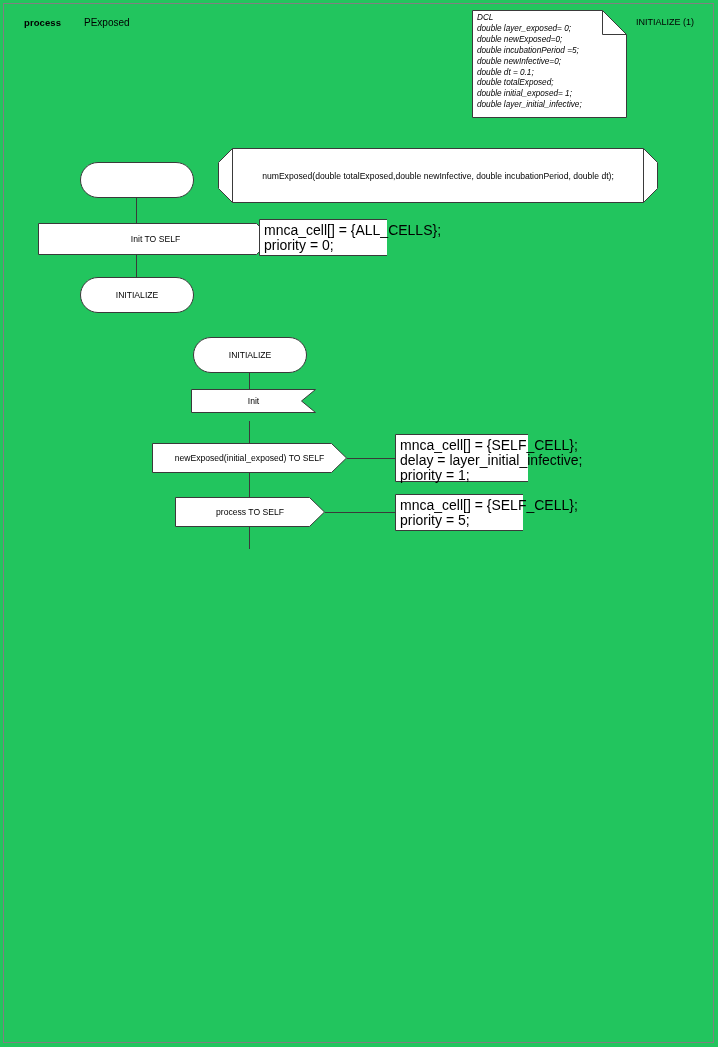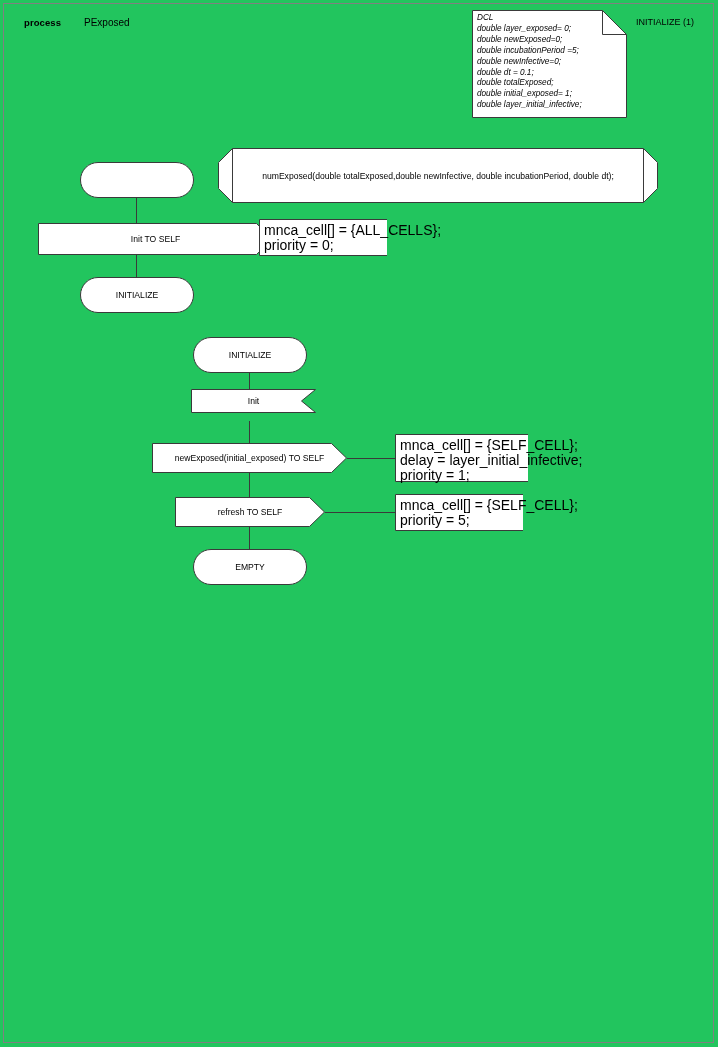--- a/index.html
+++ b/index.html
@@ -235,35 +235,29 @@
 delay = layer_initial_infective;
 priority = 1;</div>
   </div>
 
   <div class="conn v" style="left:249px; top:473px; height:24px;"></div>
 
   <div class="shape" style="left:175px; top:497px; width:150px; height:30px;">
     <svg width="150" height="30" viewBox="0 0 150 30">
       <path d="M0.5,0.5 L134.5,0.5 L149.5,15 L134.5,29.5 L0.5,29.5 Z" fill="#ffffff" stroke="#3a3a3a" stroke-width="1"></path>
     </svg>
-    <div class="lbl" style="padding-right:15px;">refresh TO SELF</div>
+    <div class="lbl" style="padding-right:15px;">process TO SELF</div>
   </div>
 
   <div class="conn h" style="left:325px; top:512px; width:70px;"></div>
 
   <div class="cmt" style="left:393px; top:494px; width:130px; height:37px;">
     <svg width="130" height="37" viewBox="0 0 130 37">
       <path d="M130,0.5 L2.5,0.5 L2.5,36.5 L130,36.5" fill="#ffffff" stroke="#3a3a3a" stroke-width="1"></path>
     </svg>
     <div class="ctext">mnca_cell[] = {SELF_CELL};
 priority = 5;</div>
   </div>
 
   <div class="conn v" style="left:249px; top:527px; height:22px;"></div>
 
-  <div class="shape" style="left:193px; top:549px; width:114px; height:36px;">
-    <svg width="114" height="36" viewBox="0 0 114 36">
-      <rect x="0.5" y="0.5" width="113" height="35" rx="17.5" ry="17.5" fill="#ffffff" stroke="#3a3a3a" stroke-width="1"></rect>
-    </svg>
-    <div class="lbl">EMPTY</div>
-  </div>
 
 </div>
 
 </body></html>

